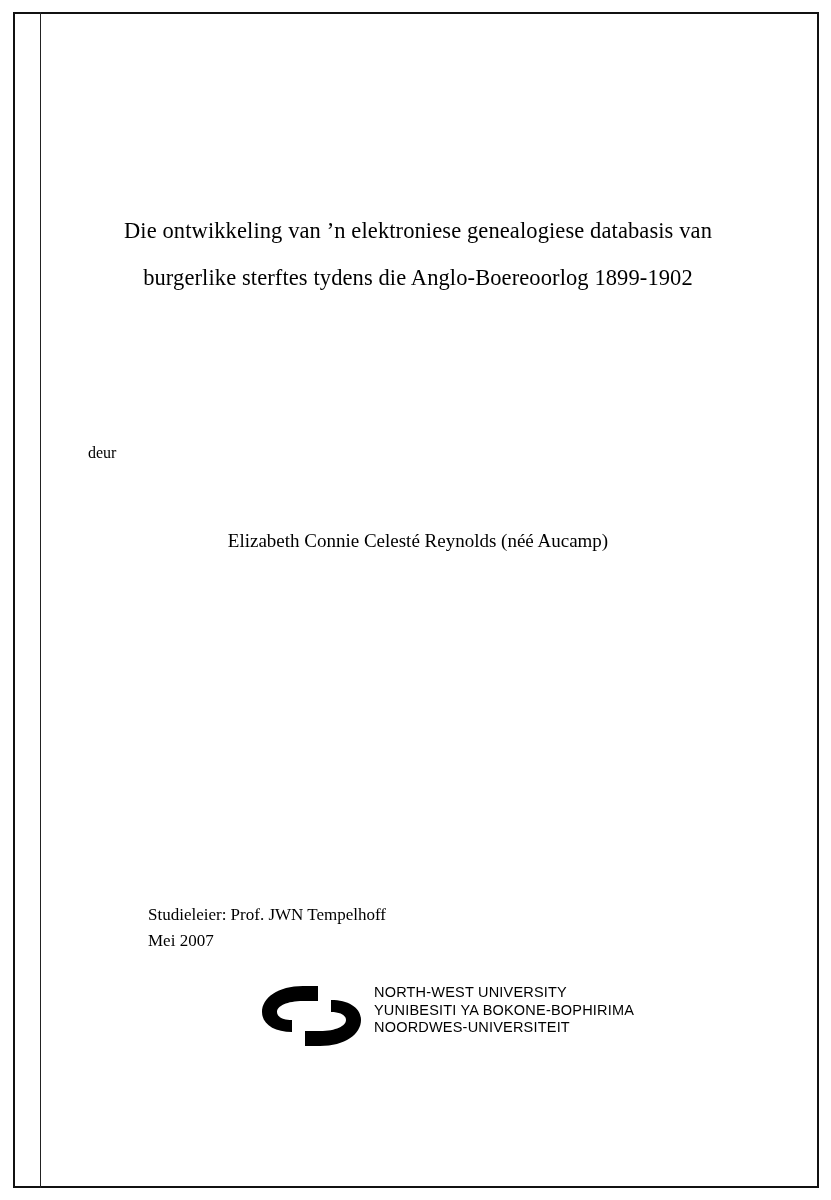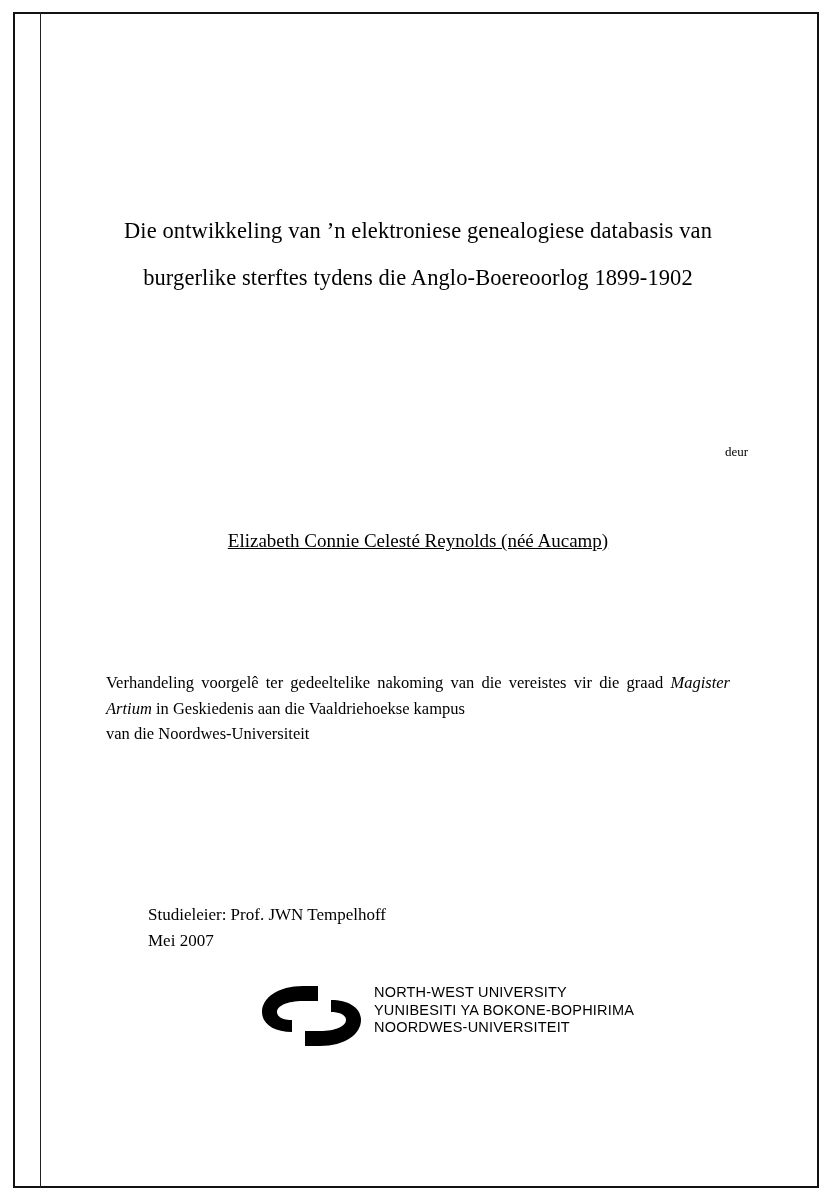--- a/index.html
+++ b/index.html
@@ -58,32 +58,31 @@
   }
   .title .line2 {
     display: block;
   }
 
   .byline-word {
     position: absolute;
     top: 432px;
     left: 0;
     width: 660px;
-    text-align: right;
-    font-size: 13px;
+    text-align: left;
+    font-size: 16px;
   }
 
   .author {
     position: absolute;
     top: 518px;
     left: 0;
     width: 660px;
     text-align: center;
     font-size: 19px;
-    text-decoration: underline;
   }
 
   .statement {
     position: absolute;
     top: 658px;
     left: 18px;
     width: 624px;
     font-size: 16.5px;
     line-height: 25.5px;
     text-align: justify;
@@ -149,24 +148,20 @@
 
     <div class="title">
       <span>Die ontwikkeling van ’n elektroniese genealogiese databasis van</span>
       <span class="line2">burgerlike sterftes tydens die Anglo-Boereoorlog 1899-1902</span>
     </div>
 
     <div class="byline-word">deur</div>
 
     <div class="author">Elizabeth Connie Celesté Reynolds (néé Aucamp)</div>
 
-    <div class="statement">
-      <span>Verhandeling voorgelê ter gedeeltelike nakoming van die vereistes vir die graad </span><em>Magister Artium</em><span> in Geskiedenis aan die Vaaldriehoekse kampus</span>
-      <div class="last-line">van die Noordwes-Universiteit</div>
-    </div>
 
     <div class="supervisor">
       <span>Studieleier: Prof. JWN Tempelhoff</span>
       <span class="date">Mei 2007</span>
     </div>
 
     <div class="logo-wrap">
       <svg class="logo-mark" viewBox="0 0 112 68">
         <path d="M47 4 C22 4 6 16 6 30 C6 42 18 50 36 50 L36 38 C27 38 21 35 21 30 C21 24 31 19 47 19 L62 19 L62 4 Z" fill="#000000"></path>
         <path d="M64 64 C89 64 105 52 105 38 C105 26 93 18 75 18 L75 30 C84 30 90 33 90 38 C90 44 80 49 64 49 L49 49 L49 64 Z" fill="#000000"></path>

